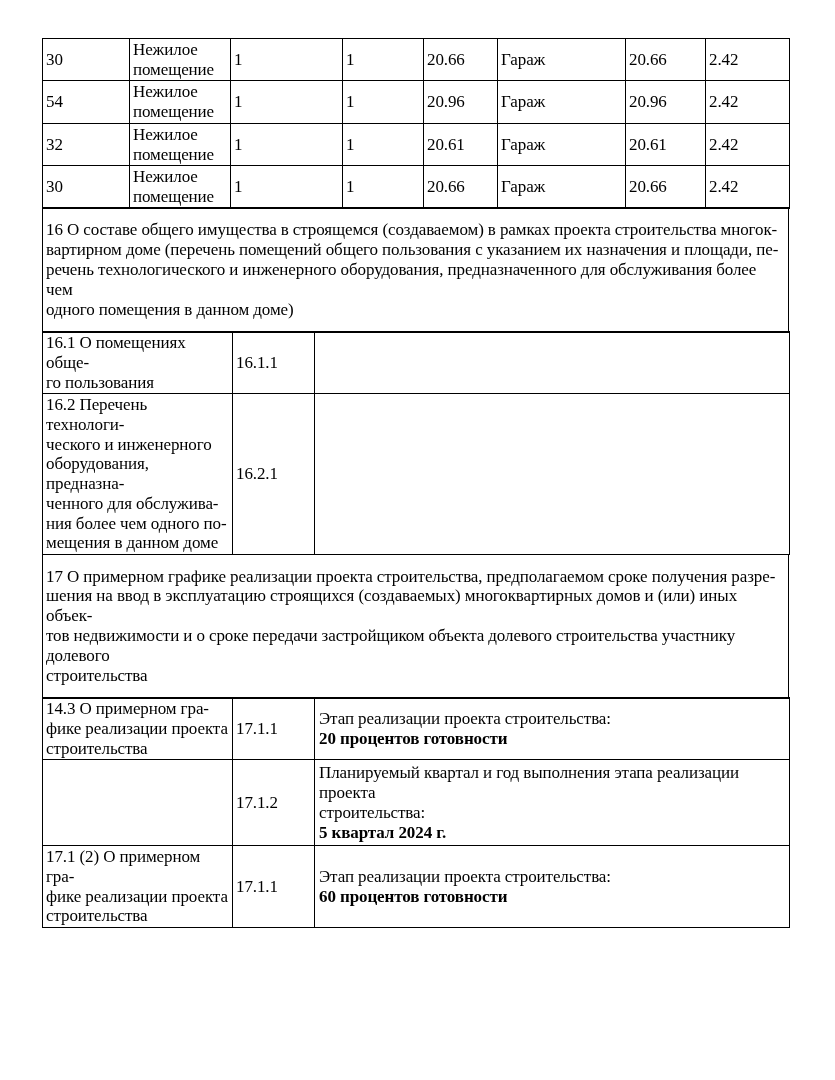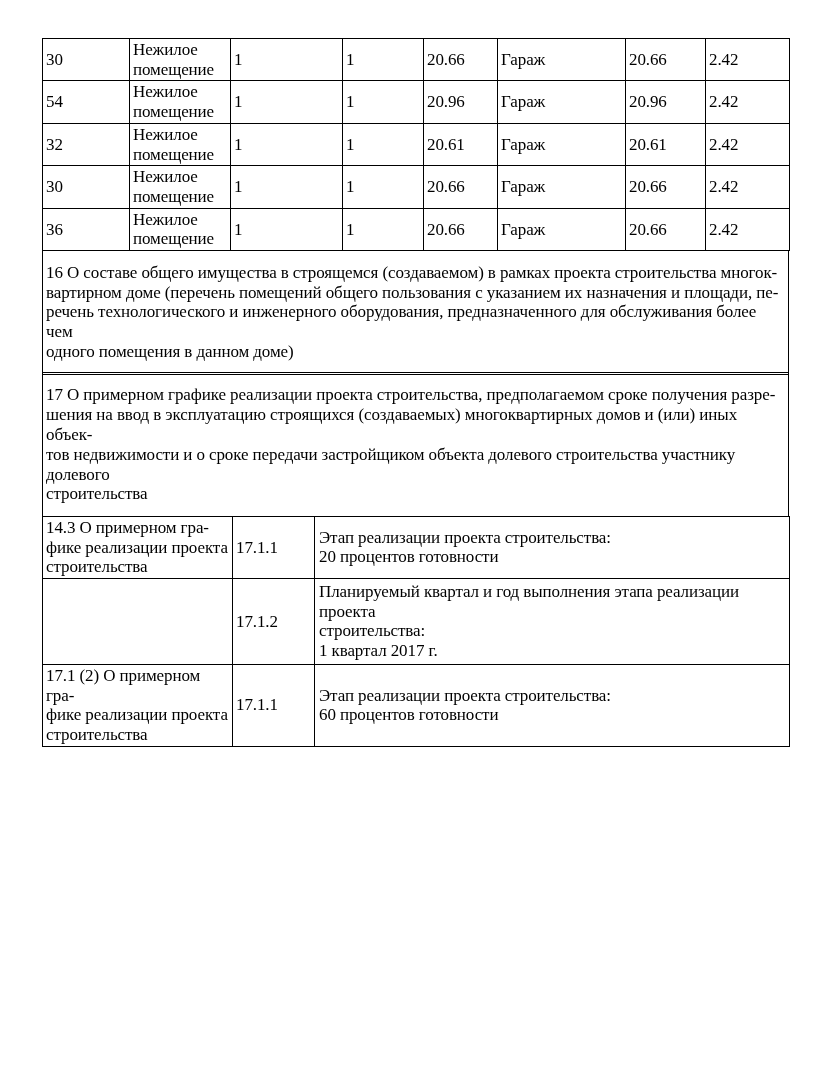--- a/index.html
+++ b/index.html
@@ -38,21 +38,21 @@
     line-height: 1.17;
     white-space: pre-line;
   }
   td.lab {
     vertical-align: top;
     white-space: pre-line;
   }
   td.code { vertical-align: middle; }
   td.val  { vertical-align: middle; padding: 3px 4px; }
   td.val div { white-space: pre-line; }
-  td.val .b { font-weight: normal; }
+  td.val .b { font-weight: bold; }
 </style>
 </head>
 <body>
 
 <div class="sheet">
 
   <table class="units">
     <colgroup>
       <col style="width:87px">
         <col style="width:101px">
@@ -97,45 +97,57 @@
         <tr>
           <td>30</td>
           <td>Нежилое помещение</td>
           <td>1</td>
           <td>1</td>
           <td>20.66</td>
           <td>Гараж</td>
           <td>20.66</td>
           <td>2.42</td>
         </tr>
-        <tr>
-          <td>36</td>
-          <td>Нежилое помещение</td>
-          <td>1</td>
-          <td>1</td>
-          <td>20.66</td>
-          <td>Гараж</td>
-          <td>20.66</td>
-          <td>2.42</td>
-        </tr>
       </tbody>
   </table>
 
   <div class="sec-header">16 О составе общего имущества в строящемся (создаваемом) в рамках проекта строительства многок-
 вартирном доме (перечень помещений общего пользования с указанием их назначения и площади, пе-
 речень технологического и инженерного оборудования, предназначенного для обслуживания более чем
 одного помещения в данном доме)</div>
 
   <table class="sec">
     <colgroup>
       <col style="width:190px">
         <col style="width:82px">
         <col style="width:475px">
     </colgroup>
     <tbody>
+        <tr>
+          <td class="lab">16.1 О помещениях обще-
+го пользования</td>
+          <td class="code">16.1.1</td>
+          <td class="val">
+            <div></div>
+            <div class="b"></div>
+          </td>
+        </tr>
+        <tr>
+          <td class="lab">16.2 Перечень технологи-
+ческого и инженерного
+оборудования, предназна-
+ченного для обслужива-
+ния более чем одного по-
+мещения в данном доме</td>
+          <td class="code">16.2.1</td>
+          <td class="val">
+            <div></div>
+            <div class="b"></div>
+          </td>
+        </tr>
       </tbody>
   </table>
 
   <div class="sec-header">17 О примерном графике реализации проекта строительства, предполагаемом сроке получения разре-
 шения на ввод в эксплуатацию строящихся (создаваемых) многоквартирных домов и (или) иных объек-
 тов недвижимости и о сроке передачи застройщиком объекта долевого строительства участнику долевого
 строительства</div>
 
   <table class="sec">
     <colgroup>
@@ -153,21 +165,21 @@
             <div>Этап реализации проекта строительства:</div>
             <div class="b">20 процентов готовности</div>
           </td>
         </tr>
         <tr>
           <td class="lab"></td>
           <td class="code">17.1.2</td>
           <td class="val">
             <div>Планируемый квартал и год выполнения этапа реализации проекта
 строительства:</div>
-            <div class="b">1 квартал 2017 г.</div>
+            <div class="b">5 квартал 2024 г.</div>
           </td>
         </tr>
         <tr>
           <td class="lab">17.1 (2) О примерном гра-
 фике реализации проекта
 строительства</td>
           <td class="code">17.1.1</td>
           <td class="val">
             <div>Этап реализации проекта строительства:</div>
             <div class="b">60 процентов готовности</div>

